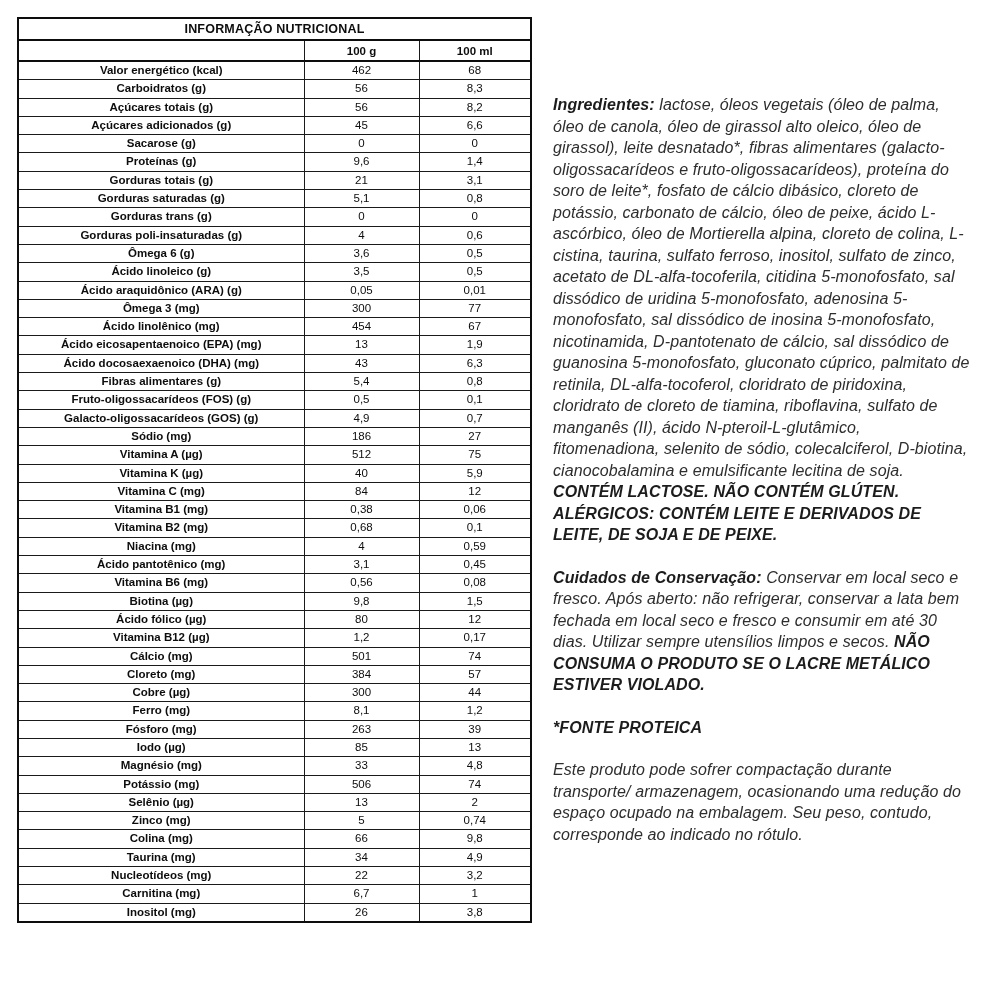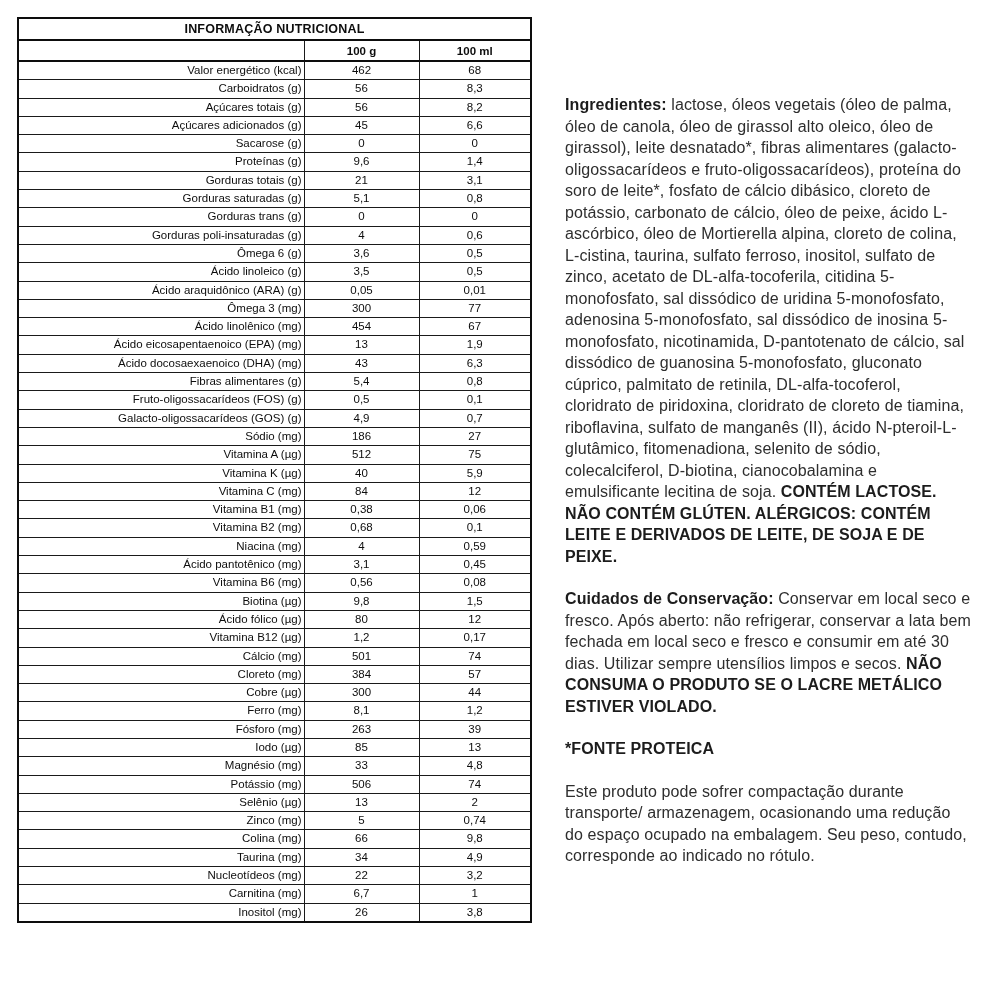--- a/index.html
+++ b/index.html
@@ -7,30 +7,30 @@
         font-family:"Liberation Sans","DejaVu Sans",sans-serif;}
   
   table.nutri{position:absolute;left:17px;top:17px;width:513px;border-collapse:collapse;
               table-layout:fixed;border:2px solid #0d0d0d;}
   .nutri th,.nutri td{border:1px solid #1a1a1a;padding:0 2px;font-size:11.5px;color:#0d0d0d;
               overflow:hidden;white-space:nowrap;}
   .nutri tr.title-row th{height:20px;border-bottom:2px solid #0d0d0d;text-align:center;
               font-weight:bold;font-size:12.5px;letter-spacing:.2px;}
   .nutri tr.unit-row th{height:19px;border-bottom:2px solid #0d0d0d;text-align:center;font-weight:bold;}
   .nutri td{height:17.3px;line-height:17.3px;}
-  .nutri td.lbl{font-weight:normal;text-align:right;}
+  .nutri td.lbl{font-weight:bold;text-align:center;}
   .nutri td.val{text-align:center;font-weight:normal;}
   .ind0{padding-left:4px;}
   .ind1{padding-left:8px;}
   .ind2{padding-left:11px;}
   .ind3{padding-left:14px;}
   
   .info{position:absolute;left:553px;top:94px;width:418px;color:#2e2e2e;font-size:16px;
         line-height:21.5px;letter-spacing:.1px;}
-  .info p{margin:0 0 21px 12px;}
+  .info p{margin:0 0 21px 0;font-style:italic;}
   .info .b{font-weight:bold;color:#1c1c1c;}
 </style>
 </head>
 <body>
 
 <div class="page">
 
   <table class="nutri">
     <colgroup>
       <col style="width:286px">

